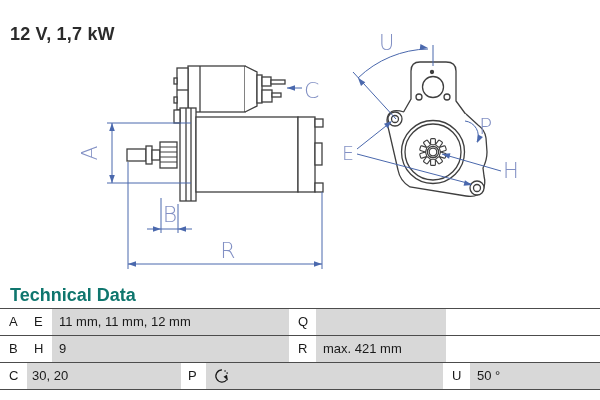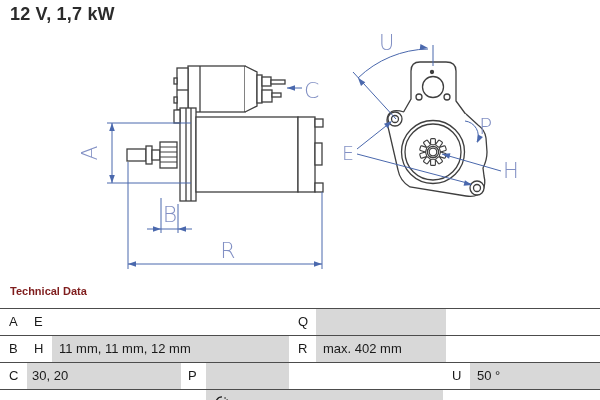--- a/index.html
+++ b/index.html
@@ -1,31 +1,31 @@
 <!DOCTYPE html>
 <html><head>
 <meta charset="utf-8">
 <style>
   html,body{margin:0;padding:0;background:#fff;}
   .stage{position:relative;width:600px;height:400px;background:#ffffff;overflow:hidden;
          font-family:"Liberation Sans",sans-serif;}
-  .title{position:absolute;left:10px;top:4px;font-size:18px;font-weight:600;color:#2b2b2b;
+  .title{position:absolute;left:10px;top:24px;font-size:18px;font-weight:600;color:#2b2b2b;
          letter-spacing:.2px;}
   .drawing{position:absolute;left:0;top:0;width:600px;height:282px;}
-  .td-heading{position:absolute;left:10px;top:285px;font-size:11px;font-weight:bold;color:#7f1d1d;}
+  .td-heading{position:absolute;left:10px;top:285px;font-size:18px;font-weight:bold;color:#0f766e;}
   .td-table{position:absolute;left:0;top:308px;width:600px;border-top:1px solid #4c4c4c;}
   .td-row{display:flex;height:26px;line-height:26px;border-bottom:1px solid #4c4c4c;
           font-size:13px;color:#1a1a1a;}
   .cell{box-sizing:border-box;height:26px;overflow:hidden;white-space:nowrap;}
   .key{background:#ffffff;}
   .val{background:#d8d8d8;}
   .k1{width:27px;padding-left:9px;}
   .v1{width:154px;padding-left:5px;}
   .k2{width:25px;padding-left:7px;}
-  .v2{width:237px;padding-left:7px;display:flex;align-items:center;margin-top:27px;}
+  .v2{width:237px;padding-left:7px;display:flex;align-items:center;}
   .k3{width:27px;padding-left:9px;}
   .v3{width:130px;padding-left:7px;}
   .dim-label{font-family:"DejaVu Sans",sans-serif;font-weight:300;fill:#8290c4;}
 </style>
 </head>
 <body>
 
 <div class="stage">
 
   <div class="title">12 V, 1,7 kW</div>
@@ -180,21 +180,21 @@
       <div class="cell key k2">E</div>
       <div class="cell val v2">11 mm, 11 mm, 12 mm</div>
       <div class="cell key k3">Q</div>
       <div class="cell val v3"></div>
     </div>
     <div class="td-row">
       <div class="cell key k1">B</div>
       <div class="cell key k2">H</div>
       <div class="cell val v2">9</div>
       <div class="cell key k3">R</div>
-      <div class="cell val v3">max. 402 mm</div>
+      <div class="cell val v3">max. 421 mm</div>
     </div>
     <div class="td-row">
       <div class="cell key k1">C</div>
       <div class="cell val v1">30, 20</div>
       <div class="cell key k2">P</div>
       <div class="cell val v2">
         <svg width="18" height="18" viewBox="0 0 20 20">
           <path d="M10,3.2 A6.8,6.8 0 1 0 15.57,13.9" fill="none" stroke="#1a1a1a" stroke-width="1.4"></path>
           <circle cx="13.4" cy="4.4" r="0.9" fill="#1a1a1a"></circle>
           <circle cx="15.7" cy="6.8" r="0.9" fill="#1a1a1a"></circle>

